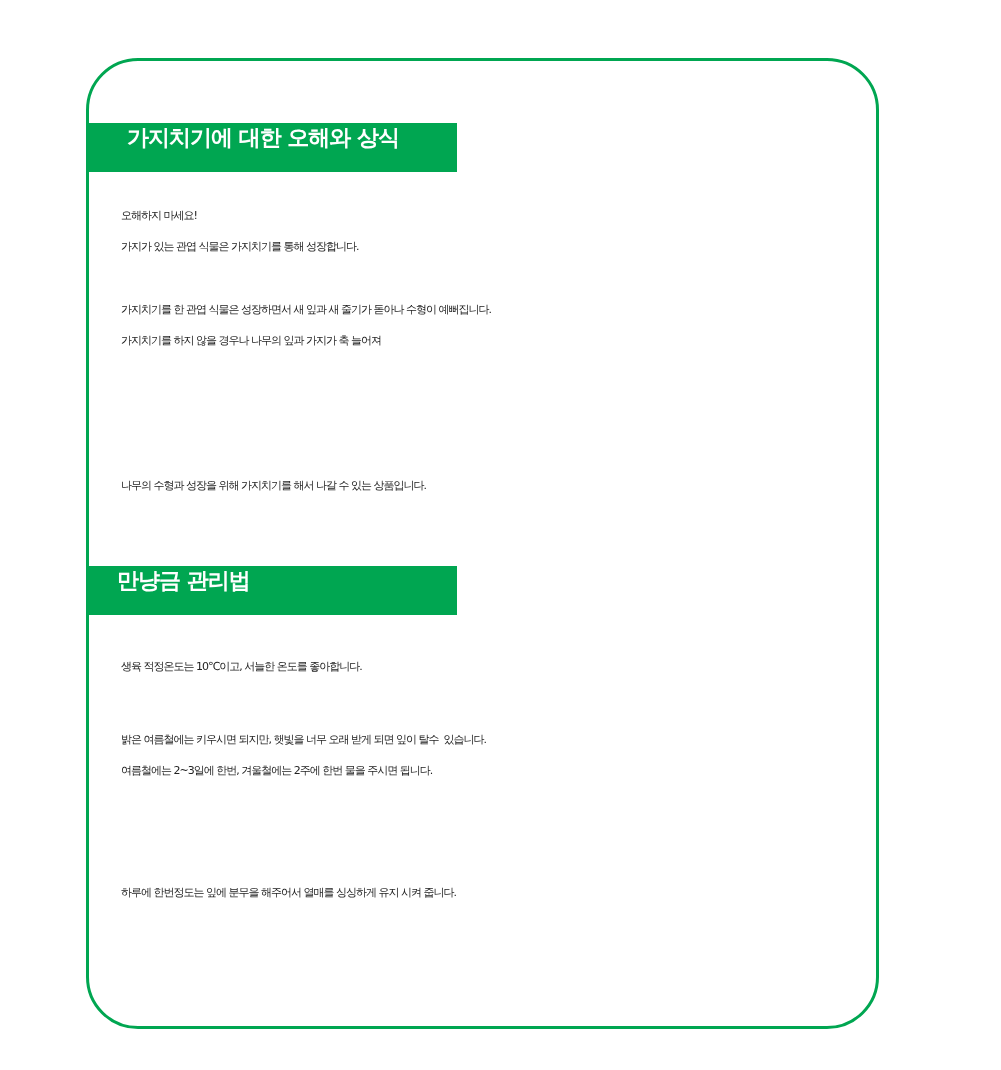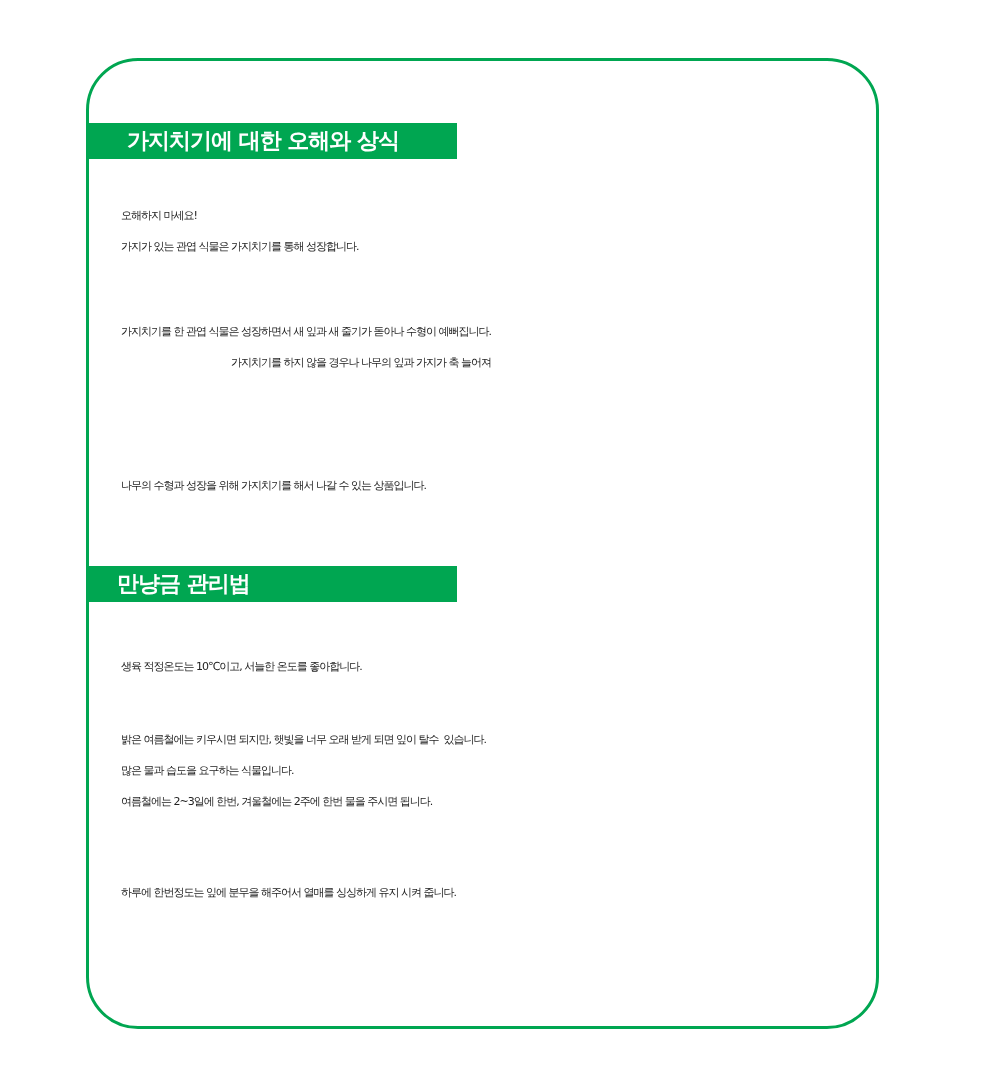--- a/index.html
+++ b/index.html
@@ -4,24 +4,24 @@
   <style>
     html, body { margin: 0; padding: 0; background: #ffffff; }
     body { width: 1001px; height: 1070px; position: relative; overflow: hidden;
       font-family: "DejaVu Sans", "Liberation Sans", sans-serif; }
     .card {
       position: absolute; left: 86px; top: 58px; width: 787px; height: 965px;
       border: 3px solid #00a651; border-radius: 52px; background: #fff;
       box-sizing: content-box;
     }
     .section-header {
-      position: absolute; left: 86px; width: 371px; height: 36px;
+      position: absolute; left: 86px; width: 371px; height: 49px;
       background: #00a651; color: #ffffff;
       font-size: 22px; font-weight: bold; letter-spacing: -1px;
-      display: flex; align-items: center; box-sizing: border-box;
+      display: flex; box-sizing: border-box;
     }
     .h1 { top: 123px; padding-left: 41px; }
     .h2 { top: 566px; padding-left: 31px; }
     .para {
       position: absolute; left: 121px; color: #222222;
       font-size: 11px; letter-spacing: -1px; line-height: 31px;
     }
     .para div { white-space: pre; }
   </style>
 </head>
@@ -31,38 +31,37 @@
 
 <div class="section-header h1">
   <span>가지치기에 대한 오해와 상식</span>
 </div>
 
 <div class="para" style="top:200px;">
   <div>오해하지 마세요!</div>
   <div>가지가 있는 관엽 식물은 가지치기를 통해 성장합니다.</div>
 </div>
 
-<div class="para" style="top:316px;text-align:right;">
+<div class="para" style="top:294px;">
   <div>가지치기를 한 관엽 식물은 성장하면서 새 잎과 새 줄기가 돋아나 수형이 예뻐집니다.</div>
   <div>가지치기를 하지 않을 경우나 나무의 잎과 가지가 축 늘어져</div>
 </div>
 
 <div class="para" style="top:470px;">
   <div>나무의 수형과 성장을 위해 가지치기를 해서 나갈 수 있는 상품입니다.</div>
 </div>
 
 <div class="section-header h2">
   <span>만냥금 관리법</span>
 </div>
 
 <div class="para" style="top:651px;">
   <div>생육 적정온도는 10℃이고, 서늘한 온도를 좋아합니다.</div>
 </div>
 
 <div class="para" style="top:724px;">
   <div>밝은 여름철에는 키우시면 되지만, 햇빛을 너무 오래 받게 되면 잎이 탈수  있습니다.</div>
-  <div>많은 물과 습도을 요구하는 식물입니다.</div>
   <div>여름철에는 2~3일에 한번, 겨울철에는 2주에 한번 물을 주시면 됩니다.</div>
 </div>
 
 <div class="para" style="top:877px;">
   <div>하루에 한번정도는 잎에 분무을 해주어서 열매를 싱싱하게 유지 시켜 줍니다.</div>
 </div>
 
 </body></html>

